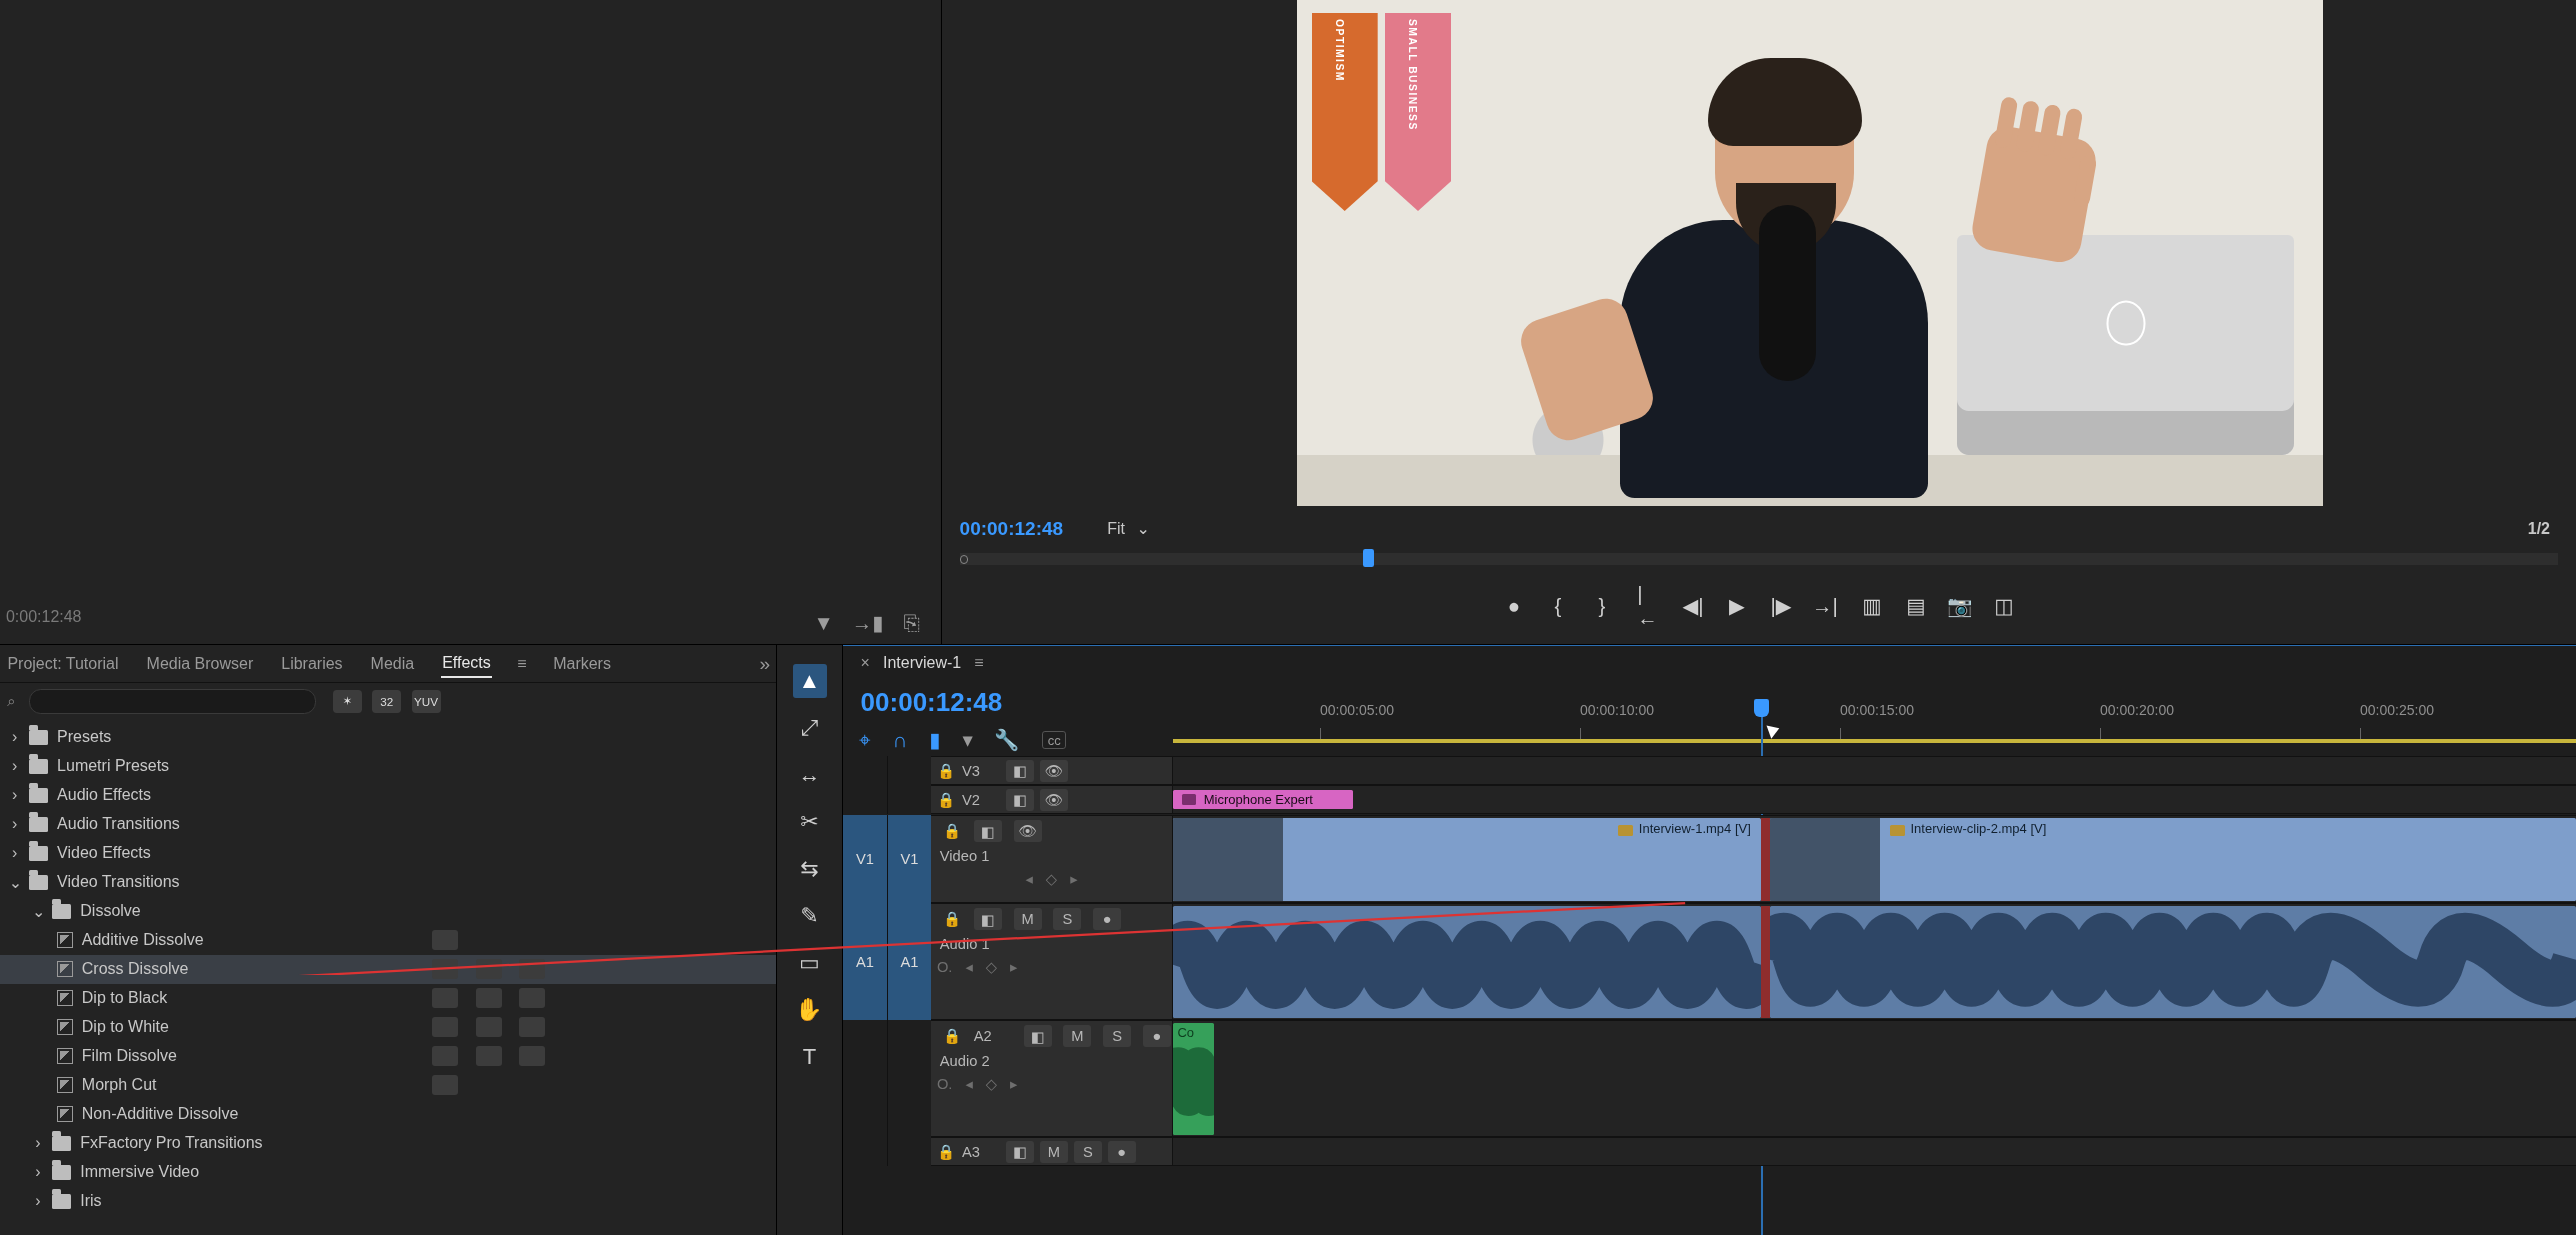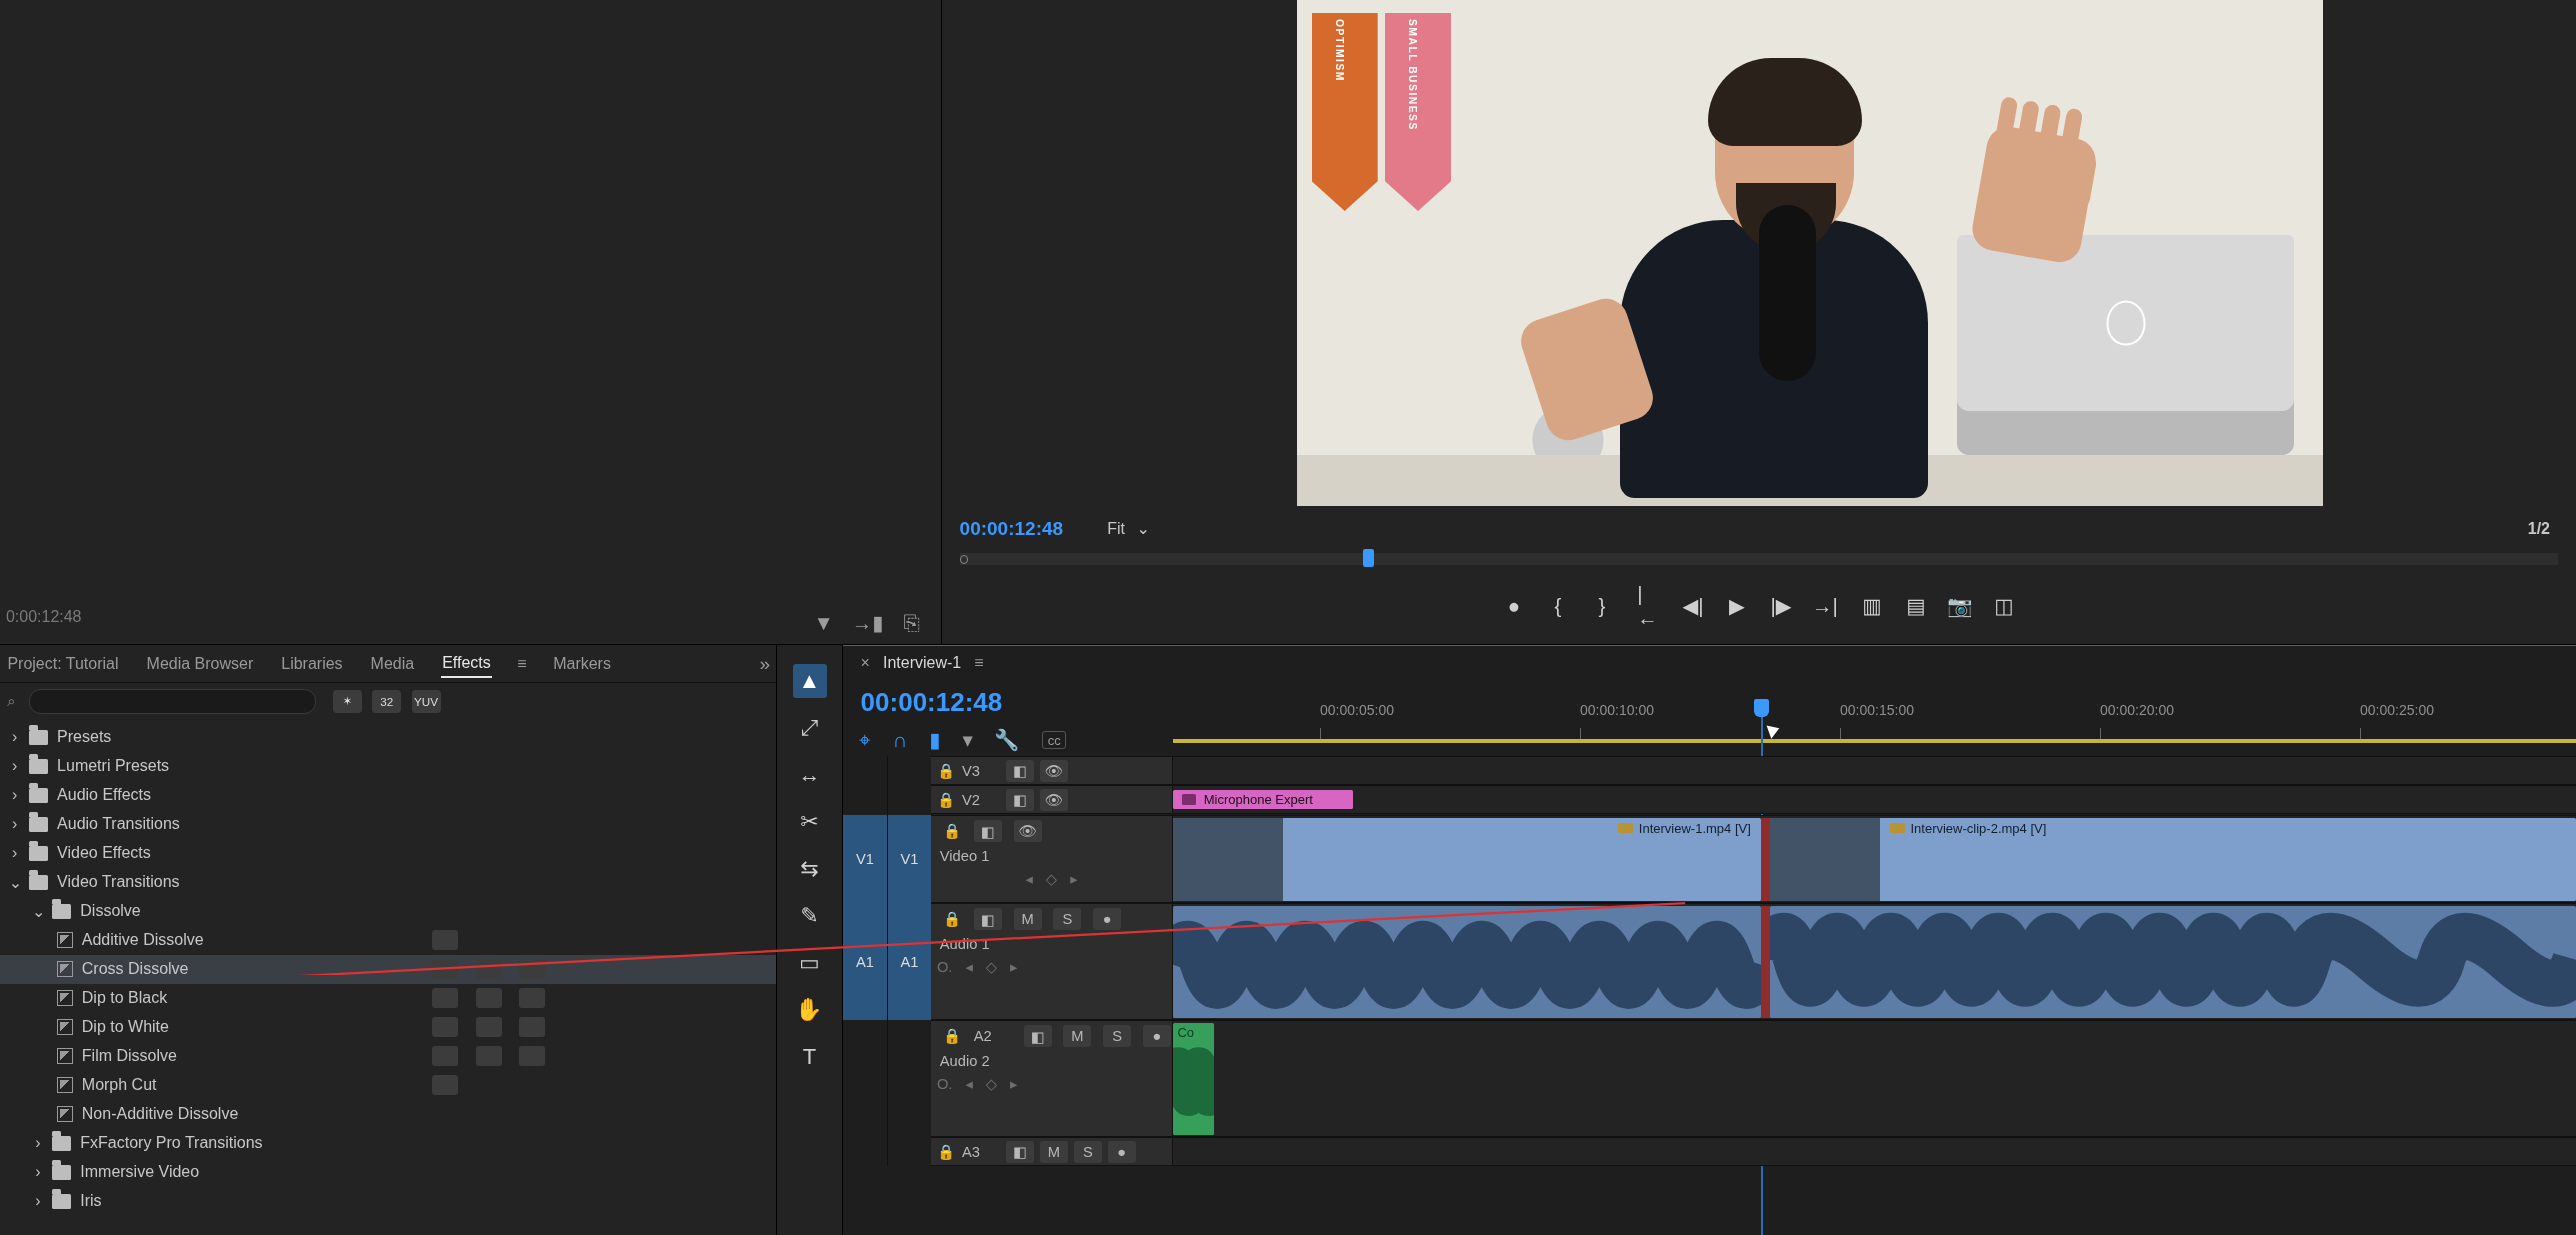--- a/index.html
+++ b/index.html
@@ -98,21 +98,21 @@
   .patch{width:44px;display:flex;align-items:center;justify-content:center;font-size:14.7px;color:#dcdcdc;border-left:0.7px solid #111;}
   .patch.on{background:#2b567f;}
   .hdr{width:242px;background:#2d2d2d;border:0.7px solid #111;border-left:none;display:flex;align-items:center;position:relative;color:#b8b8b8;font-size:14.7px;}
   .hdr .lock{width:31px;text-align:center;}
   .hdr .nm{width:44px;}
   .hdr .tgl{width:28px;height:22px;background:#3c3c3c;border-radius:2.9px;margin-right:5.9px;display:flex;align-items:center;justify-content:center;}
   .lane{position:absolute;left:330px;right:0;top:0;bottom:0;background:#232323;border-top:0.7px solid #111;border-bottom:0.7px solid #111;}
   .clip{position:absolute;top:1.5px;bottom:1.5px;border-radius:1.5px;overflow:hidden;font-size:13px;color:#11202f;}
   .clipV{background:#7e9ecb;}
   .clipV .thumb{position:absolute;left:0;top:0;bottom:0;width:110px;background:#425368;}
-  .clipV .label{position:absolute;right:7.3px;top:1.5px;background:rgba(255,255,255,.0);padding:1.5px 2.9px;font-size:13px;color:#11202f;display:flex;align-items:center;gap:5.9px;}
+  .clipV .label{position:absolute;right:7.3px;top:1.5px;background:rgba(255,255,255,.0);padding:1.5px 2.9px;font-size:13px;color:#11202f;display:flex;align-items:flex-end;gap:5.9px;}
   .clipV .fxchip{width:14.7px;height:10.3px;background:#b89333;border-radius:1.5px;}
   .clipA{background:#5e7da6;}
   .clipA svg{position:absolute;inset:0;}
   .clipTitle{background:#d765c3;color:#1a0b17;padding:2.2px 8.8px;font-size:13px;display:flex;align-items:center;gap:7.3px;text-align:right;}
   .transition{position:absolute;top:1.5px;bottom:1.5px;width:8.8px;background:#8f2d2d;}
   .clipMusic{background:#36a05a;}
 
   .annot{position:absolute;pointer-events:none;}
   .annot line{stroke:#d33;stroke-width:3;}
 </style>

